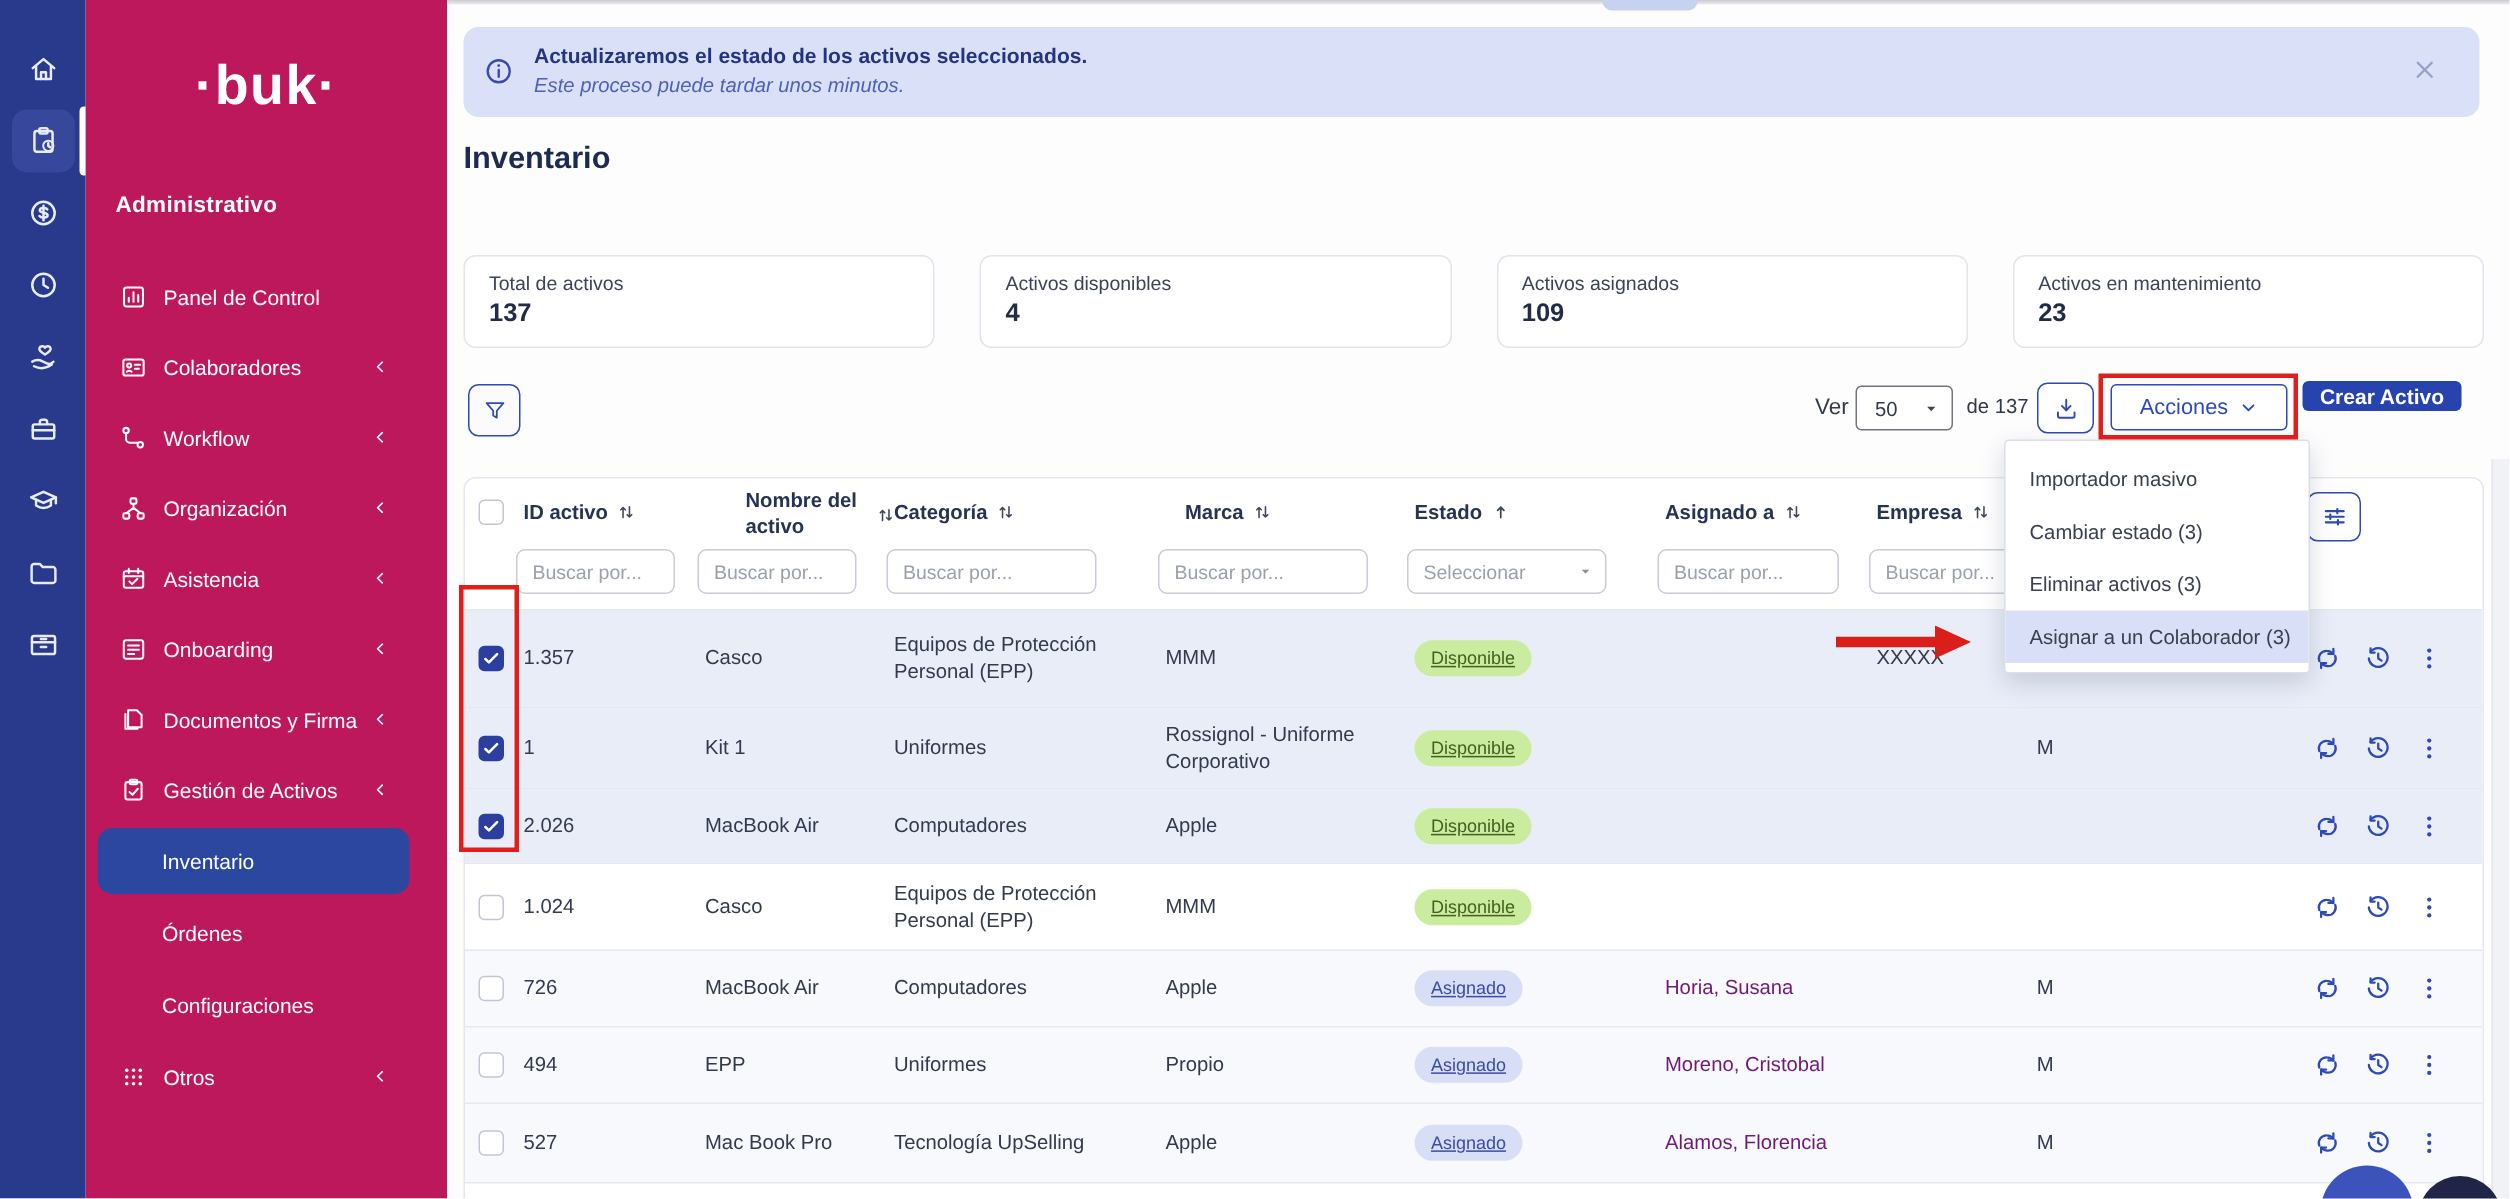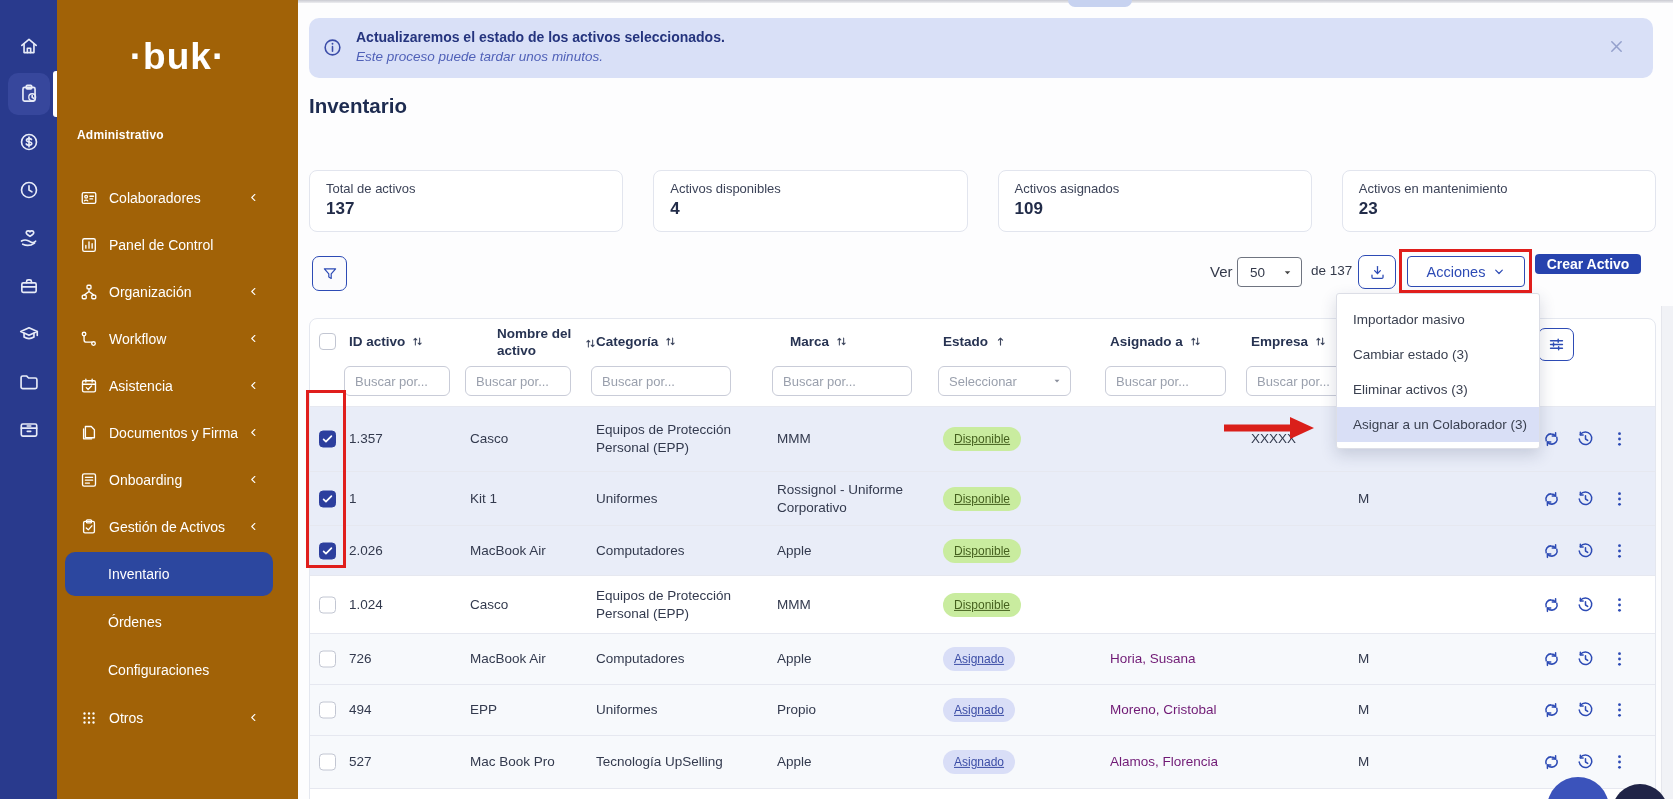--- a/index.html
+++ b/index.html
@@ -12,23 +12,23 @@
   
   #rail { position:absolute; left:0; top:0; width:57px; height:799px; background:#293a8d; z-index:5; }
   .rail-item { position:relative; width:57px; height:48px; display:flex; align-items:center; justify-content:center; color:#e8ecf8; cursor:pointer; }
   #rail .rail-item:first-child { margin-top:22px; }
   .rail-item .ic { width:22px; height:22px; }
   .rail-item.active::before { content:""; position:absolute; left:8px; top:3px; width:42px; height:42px; background:#37479c; border-radius:10px; }
   .rail-item.active::after { content:""; position:absolute; right:0; top:1px; width:4px; height:46px; background:#fff; border-radius:3px 0 0 3px; }
   .rail-item .ic { position:relative; z-index:2; }
 
   
-  #sidebar { position:absolute; left:57px; top:0; width:241px; height:799px; background:#a16207; color:#fff; z-index:4; }
+  #sidebar { position:absolute; left:57px; top:0; width:241px; height:799px; background:#be185d; color:#fff; z-index:4; }
   #logo { position:absolute; left:0; top:36px; width:241px; text-align:center; font-size:37px; font-weight:700; letter-spacing:1px; }
-  #section-label { position:absolute; left:20px; top:128px; font-size:12px; font-weight:700; letter-spacing:.2px; }
+  #section-label { position:absolute; left:20px; top:128px; font-size:15px; font-weight:700; letter-spacing:.2px; }
   #menu { position:absolute; left:0; top:174px; width:241px; }
   .menu-item { position:relative; height:47px; display:flex; align-items:center; padding-left:23px; cursor:pointer; font-size:14px; }
   .menu-item .ic { width:18px; height:18px; margin-right:11px; color:#fff; }
   .menu-item .chev { position:absolute; right:28px; width:11px; height:11px; color:#fff; }
   .subitem { position:relative; height:48px; display:flex; align-items:center; padding-left:51px; font-size:14px; cursor:pointer; }
   .subitem.active::before { content:""; position:absolute; left:8px; top:2px; width:208px; height:44px; background:#2c479f; border-radius:10px; }
   .subitem span { position:relative; z-index:2; }
 
   
   #top-hairline { left:298px; top:0; width:1375px; height:3px; background:linear-gradient(#c9cad1,#ededf1); z-index:1; }
@@ -196,110 +196,110 @@
     </div>
   </div>
 
 <div id="sidebar">
   <div id="logo">·buk·</div>
   <div id="section-label">Administrativo</div>
   <div id="menu">
       <div class="menu-item">
         <span class="ic">
           <svg viewBox="0 0 20 20" fill="none" stroke="currentColor" stroke-width="1.5" stroke-linecap="round" stroke-linejoin="round">
+            <rect x="3" y="3" width="14" height="14" rx="1.8"></rect>
+            <path d="M6.5 13.5v-3M10 13.5V6.5M13.5 13.5v-5"></path>
+          </svg>
+        </span>
+        <span>Panel de Control</span>
+      </div>
+      <div class="menu-item">
+        <span class="ic">
+          <svg viewBox="0 0 20 20" fill="none" stroke="currentColor" stroke-width="1.5" stroke-linecap="round" stroke-linejoin="round">
             <rect x="2.5" y="4" width="15" height="12" rx="1.6"></rect>
             <circle cx="6.8" cy="8.6" r="1.5"></circle>
             <path d="M5 13.2c.4-1.1 3.2-1.1 3.6 0"></path>
             <path d="M11 8h4M11 11h3"></path>
           </svg>
         </span>
         <span>Colaboradores</span>
         <span class="ic chev">
           <svg viewBox="0 0 20 20" fill="none" stroke="currentColor" stroke-width="2" stroke-linecap="round" stroke-linejoin="round">
             <path d="M12.5 4.5 6.8 10l5.7 5.5"></path>
           </svg>
         </span>
       </div>
       <div class="menu-item">
         <span class="ic">
           <svg viewBox="0 0 20 20" fill="none" stroke="currentColor" stroke-width="1.5" stroke-linecap="round" stroke-linejoin="round">
-            <rect x="3" y="3" width="14" height="14" rx="1.8"></rect>
-            <path d="M6.5 13.5v-3M10 13.5V6.5M13.5 13.5v-5"></path>
-          </svg>
-        </span>
-        <span>Panel de Control</span>
+            <circle cx="4.5" cy="4.5" r="2"></circle>
+            <circle cx="15" cy="15" r="2"></circle>
+            <path d="M4.5 6.5v4.2c0 1.5 1.2 2.8 2.8 2.8H13"></path>
+          </svg>
+        </span>
+        <span>Workflow</span>
+        <span class="ic chev">
+          <svg viewBox="0 0 20 20" fill="none" stroke="currentColor" stroke-width="2" stroke-linecap="round" stroke-linejoin="round">
+            <path d="M12.5 4.5 6.8 10l5.7 5.5"></path>
+          </svg>
+        </span>
       </div>
       <div class="menu-item">
         <span class="ic">
           <svg viewBox="0 0 20 20" fill="none" stroke="currentColor" stroke-width="1.5" stroke-linecap="round" stroke-linejoin="round">
             <rect x="7.8" y="2.5" width="4.4" height="4" rx="1"></rect>
             <rect x="2.5" y="13.5" width="4.4" height="4" rx="1"></rect>
             <rect x="13.1" y="13.5" width="4.4" height="4" rx="1"></rect>
             <path d="M10 6.5v3M10 9.5 4.7 13.5M10 9.5l5.3 4"></path>
           </svg>
         </span>
         <span>Organización</span>
         <span class="ic chev">
           <svg viewBox="0 0 20 20" fill="none" stroke="currentColor" stroke-width="2" stroke-linecap="round" stroke-linejoin="round">
             <path d="M12.5 4.5 6.8 10l5.7 5.5"></path>
           </svg>
         </span>
       </div>
       <div class="menu-item">
         <span class="ic">
           <svg viewBox="0 0 20 20" fill="none" stroke="currentColor" stroke-width="1.5" stroke-linecap="round" stroke-linejoin="round">
-            <circle cx="4.5" cy="4.5" r="2"></circle>
-            <circle cx="15" cy="15" r="2"></circle>
-            <path d="M4.5 6.5v4.2c0 1.5 1.2 2.8 2.8 2.8H13"></path>
-          </svg>
-        </span>
-        <span>Workflow</span>
-        <span class="ic chev">
-          <svg viewBox="0 0 20 20" fill="none" stroke="currentColor" stroke-width="2" stroke-linecap="round" stroke-linejoin="round">
-            <path d="M12.5 4.5 6.8 10l5.7 5.5"></path>
-          </svg>
-        </span>
-      </div>
-      <div class="menu-item">
-        <span class="ic">
-          <svg viewBox="0 0 20 20" fill="none" stroke="currentColor" stroke-width="1.5" stroke-linecap="round" stroke-linejoin="round">
             <rect x="2.8" y="4.2" width="14.4" height="12.3" rx="1.6"></rect>
             <path d="M2.8 8h14.4M6.5 2.5v3M13.5 2.5v3"></path>
             <path d="M7 11.8l2 2 3.8-3.8"></path>
           </svg>
         </span>
         <span>Asistencia</span>
         <span class="ic chev">
           <svg viewBox="0 0 20 20" fill="none" stroke="currentColor" stroke-width="2" stroke-linecap="round" stroke-linejoin="round">
             <path d="M12.5 4.5 6.8 10l5.7 5.5"></path>
           </svg>
         </span>
       </div>
       <div class="menu-item">
         <span class="ic">
           <svg viewBox="0 0 20 20" fill="none" stroke="currentColor" stroke-width="1.5" stroke-linecap="round" stroke-linejoin="round">
-            <path d="M6 2.8h6.5L16 6.3v9H6z"></path>
-            <path d="M4 5.5v11h9"></path>
-          </svg>
-        </span>
-        <span>Documentos y Firma</span>
+            <rect x="2.8" y="3.2" width="14.4" height="13.6" rx="1.8"></rect>
+            <path d="M6 7h8M6 10.2h8M6 13.4h4.5"></path>
+          </svg>
+        </span>
+        <span>Onboarding</span>
         <span class="ic chev">
           <svg viewBox="0 0 20 20" fill="none" stroke="currentColor" stroke-width="2" stroke-linecap="round" stroke-linejoin="round">
             <path d="M12.5 4.5 6.8 10l5.7 5.5"></path>
           </svg>
         </span>
       </div>
       <div class="menu-item">
         <span class="ic">
           <svg viewBox="0 0 20 20" fill="none" stroke="currentColor" stroke-width="1.5" stroke-linecap="round" stroke-linejoin="round">
-            <rect x="2.8" y="3.2" width="14.4" height="13.6" rx="1.8"></rect>
-            <path d="M6 7h8M6 10.2h8M6 13.4h4.5"></path>
-          </svg>
-        </span>
-        <span>Onboarding</span>
+            <path d="M6 2.8h6.5L16 6.3v9H6z"></path>
+            <path d="M4 5.5v11h9"></path>
+          </svg>
+        </span>
+        <span>Documentos y Firma</span>
         <span class="ic chev">
           <svg viewBox="0 0 20 20" fill="none" stroke="currentColor" stroke-width="2" stroke-linecap="round" stroke-linejoin="round">
             <path d="M12.5 4.5 6.8 10l5.7 5.5"></path>
           </svg>
         </span>
       </div>
       <div class="menu-item">
         <span class="ic">
           <svg viewBox="0 0 20 20" fill="none" stroke="currentColor" stroke-width="1.5" stroke-linecap="round" stroke-linejoin="round">
             <rect x="4" y="3.8" width="12" height="12.8" rx="1.6"></rect>

